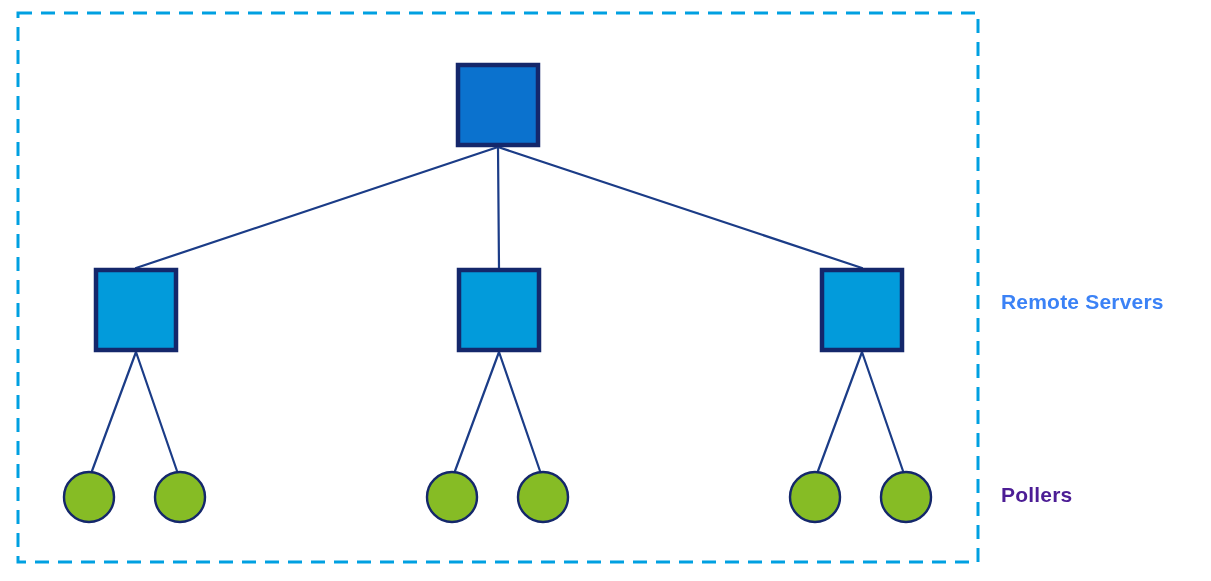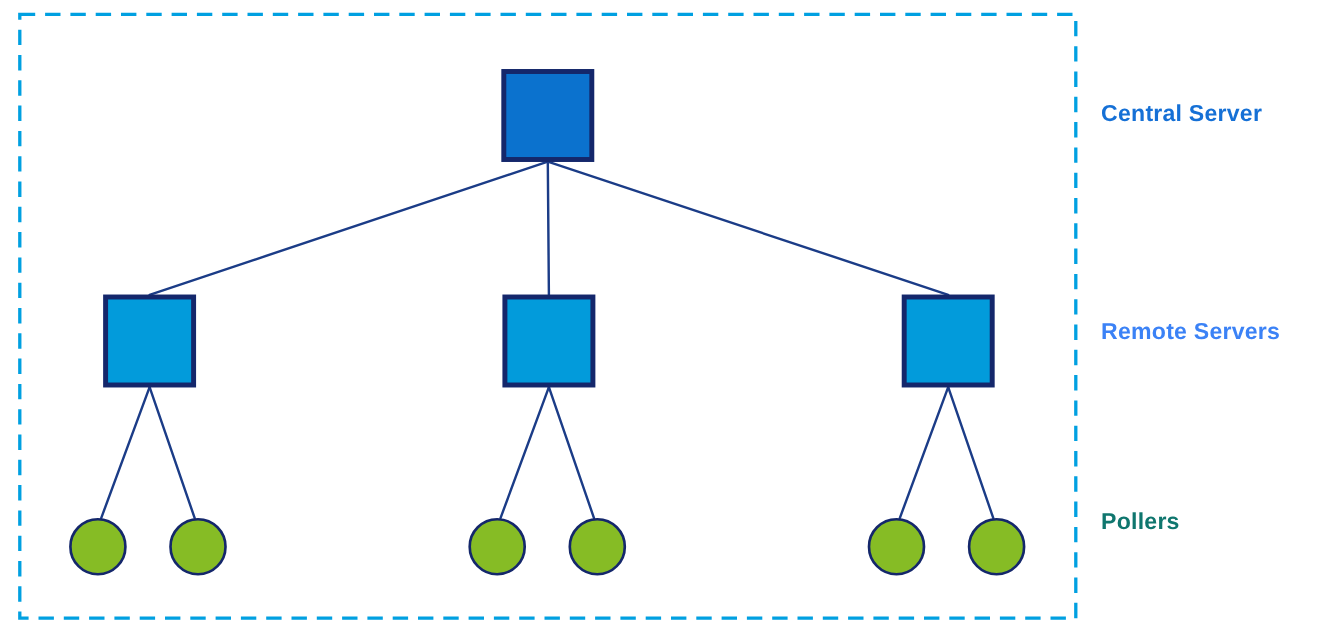--- a/index.html
+++ b/index.html
@@ -40,22 +40,22 @@
     top: 93px;
     color: #1570d6;
   }
   #label-remote-servers {
     left: 1001px;
     top: 291px;
     color: #3b82f6;
   }
   #label-pollers {
     left: 1001px;
-    top: 464px;
-    color: #0f766e;
+    top: 484px;
+    color: #4c1d95;
   }
 </style>
 </head>
 <body>
 
 <div id="diagram-root">
 
   <svg id="topology-svg" viewBox="0 0 1211 581" xmlns="http://www.w3.org/2000/svg">
 
     <rect x="18" y="13" width="960" height="549" fill="none" stroke="#00a0e1" stroke-width="3" stroke-dasharray="14 9" stroke-linecap="butt"></rect>
@@ -85,19 +85,18 @@
     <g>
       <circle cx="89" cy="497" r="25" fill="#86bc25" stroke="#14276b" stroke-width="2.4"></circle>
       <circle cx="180" cy="497" r="25" fill="#86bc25" stroke="#14276b" stroke-width="2.4"></circle>
       <circle cx="452" cy="497" r="25" fill="#86bc25" stroke="#14276b" stroke-width="2.4"></circle>
       <circle cx="543" cy="497" r="25" fill="#86bc25" stroke="#14276b" stroke-width="2.4"></circle>
       <circle cx="815" cy="497" r="25" fill="#86bc25" stroke="#14276b" stroke-width="2.4"></circle>
       <circle cx="906" cy="497" r="25" fill="#86bc25" stroke="#14276b" stroke-width="2.4"></circle>
     </g>
   </svg>
 
-  <div class="tier-label" id="label-central-server">Central Server</div>
 
   <div class="tier-label" id="label-remote-servers">Remote Servers</div>
 
   <div class="tier-label" id="label-pollers">Pollers</div>
 
 </div>
 
 </body></html>

